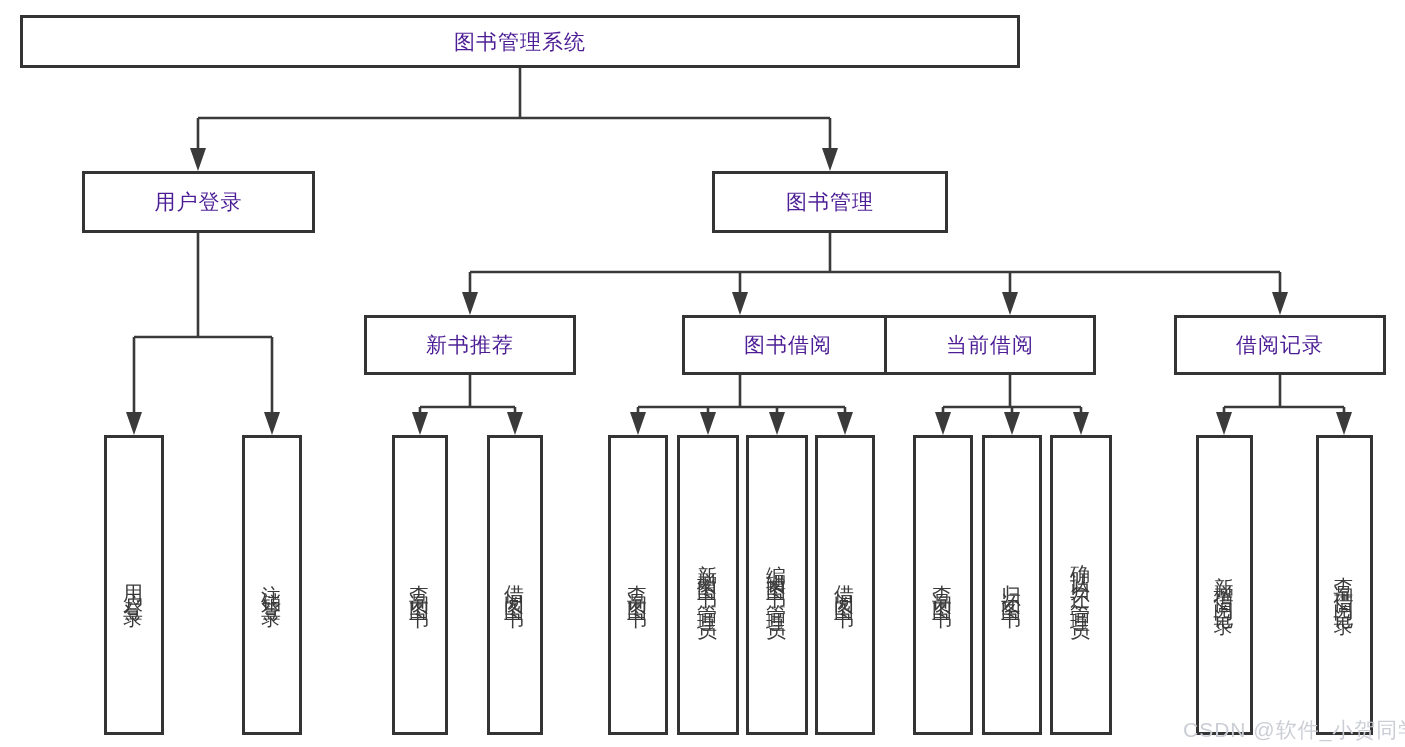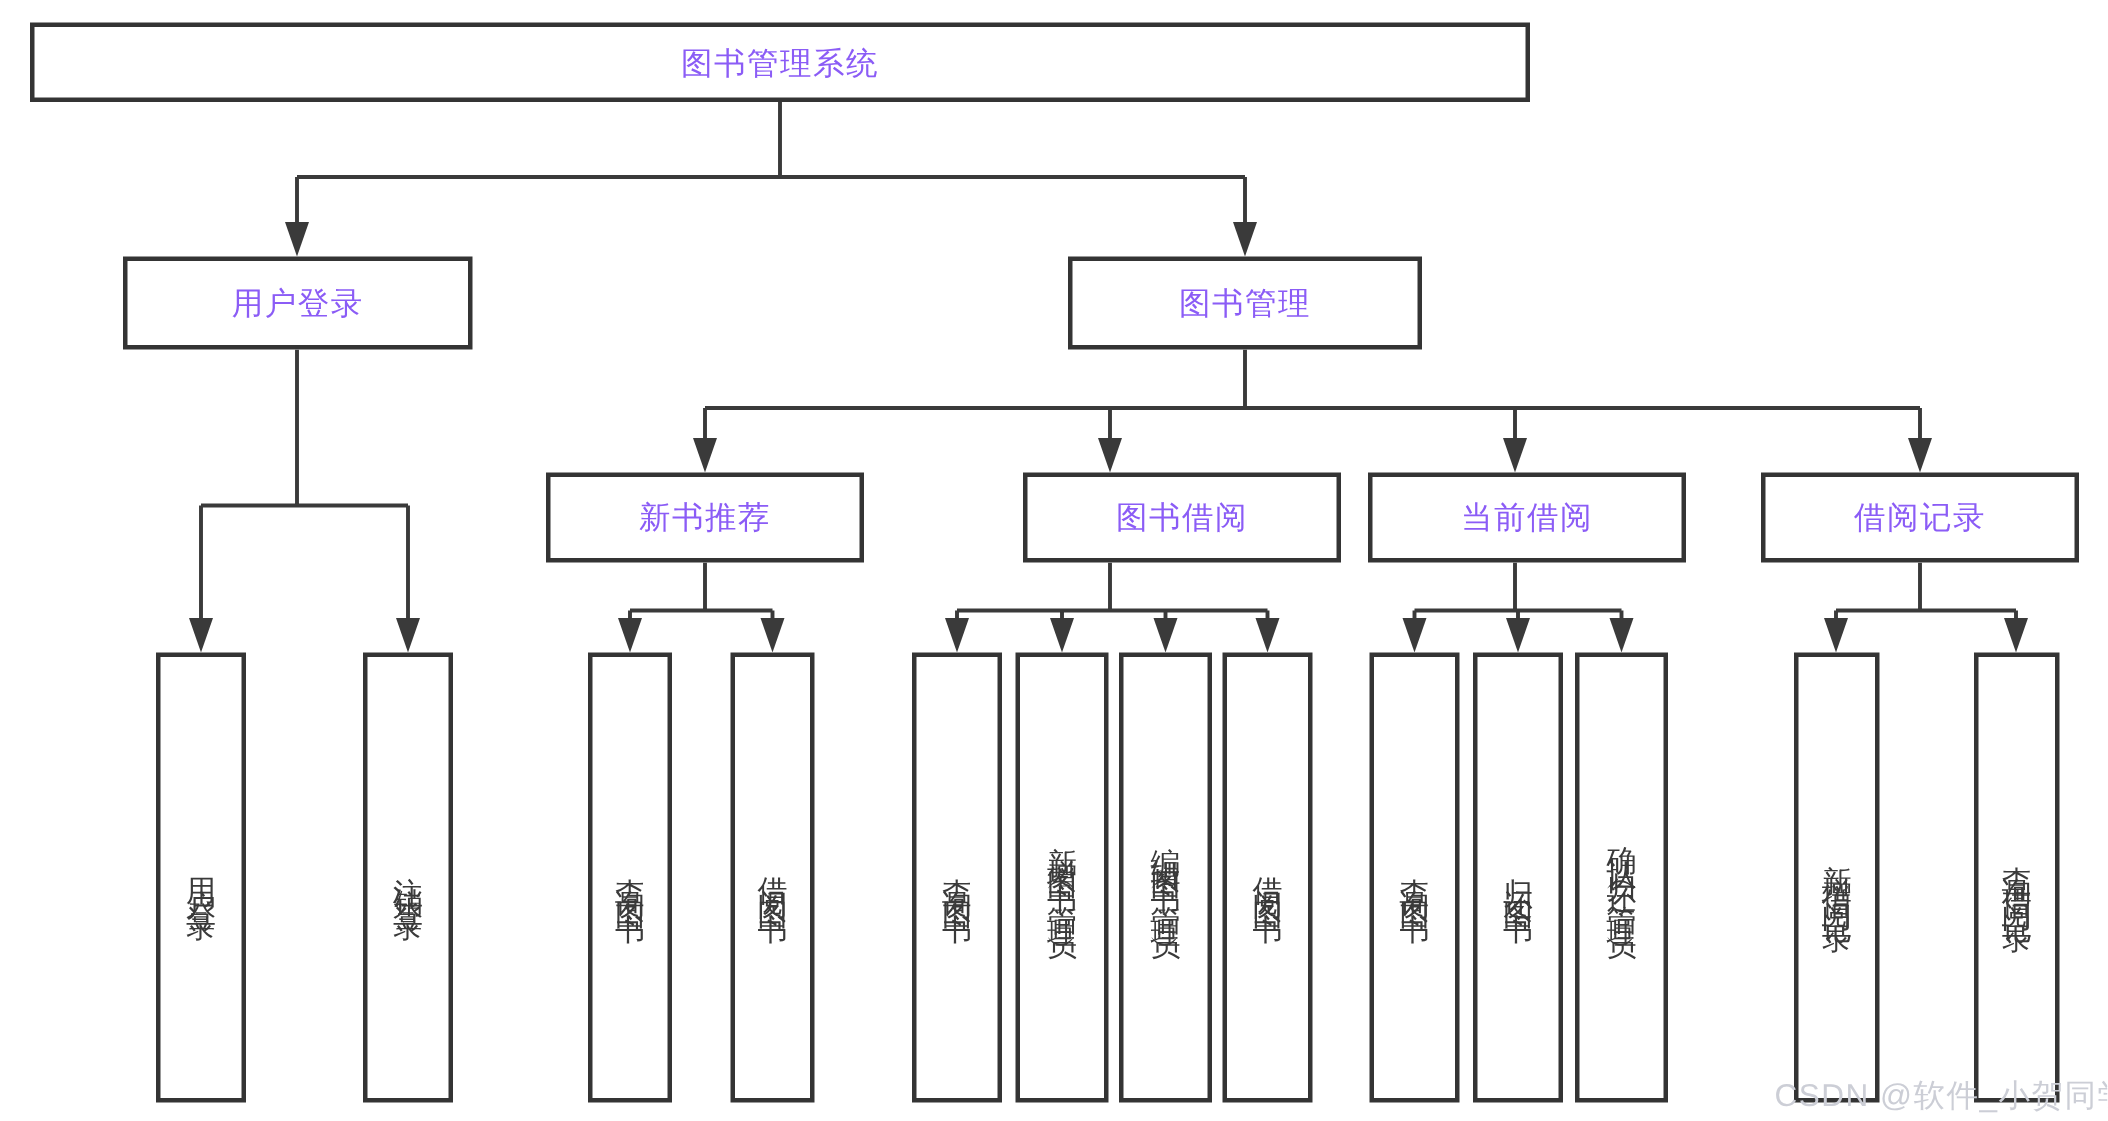--- a/index.html
+++ b/index.html
@@ -19,21 +19,21 @@
   }
   .hbox {
     position: absolute;
     border: 3px solid #343434;
     background: #ffffff;
     display: flex;
     align-items: center;
     justify-content: center;
     font-size: 21px;
     letter-spacing: 1px;
-    color: #8b5cf6;
+    color: #4c1d95;
     box-sizing: border-box;
   }
   .leaf {
     position: absolute;
     top: 435px;
     height: 300px;
     border: 3px solid #343434;
     background: #ffffff;
     display: flex;
     align-items: center;
@@ -106,21 +106,21 @@
   <div class="hbox" style="left:364px; top:315px; width:212px; height:60px;">
     <span>新书推荐</span>
   </div>
 
   <div class="hbox" style="left:712px; top:171px; width:236px; height:62px;">
     <span>图书管理</span>
   </div>
   <div class="hbox" style="left:634px; top:315px; width:212px; height:60px;margin-left:48px;">
     <span>图书借阅</span>
   </div>
-  <div class="hbox" style="left:912px; top:315px; width:212px; height:60px;">
+  <div class="hbox" style="left:884px; top:315px; width:212px; height:60px;">
     <span>当前借阅</span>
   </div>
   <div class="hbox" style="left:1174px; top:315px; width:212px; height:60px;">
     <span>借阅记录</span>
   </div>
 
   <div class="leaf" style="left:104px; width:60px;">
     <span class="vtext">用户登录</span>
   </div>
   <div class="leaf" style="left:242px; width:60px;">

